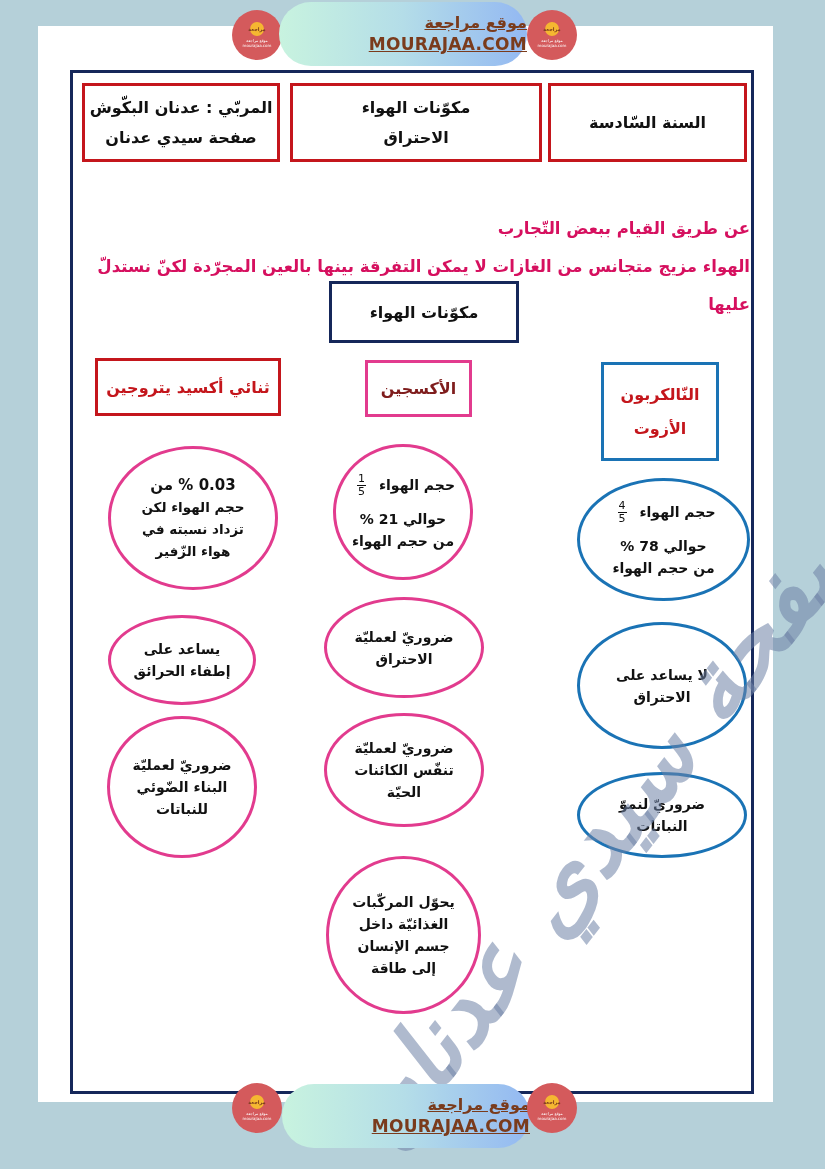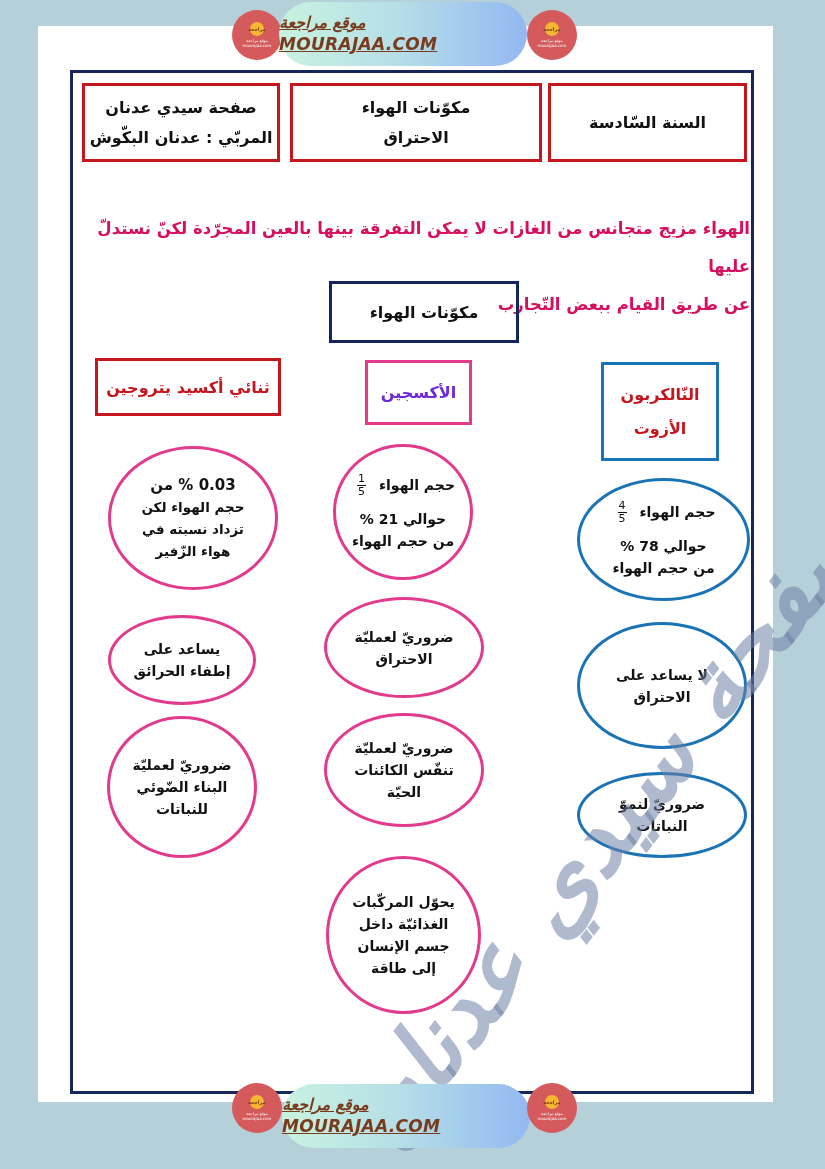--- a/index.html
+++ b/index.html
@@ -1,19 +1,19 @@
 <!DOCTYPE html>
 <html><head>
 <meta charset="utf-8">
 <style>
   html,body{margin:0;padding:0;}
   body{width:825px;height:1169px;background:#b5d0d9;position:relative;overflow:hidden;font-family:"DejaVu Sans","Liberation Sans",sans-serif;}
   .page{position:absolute;left:38px;top:26px;width:735px;height:1076px;background:#ffffff;}
   .frame{position:absolute;left:70px;top:70px;width:684px;height:1024px;border:3px solid #15275a;box-sizing:border-box;}
-  .banner{position:absolute;left:279px;width:248px;height:64px;border-radius:32px;background:linear-gradient(90deg,#c8f3df 0%,#b4dde8 50%,#93b8f2 100%);display:flex;flex-direction:column;align-items:flex-start;justify-content:center;font-style:italic;}
+  .banner{position:absolute;left:279px;width:248px;height:64px;border-radius:32px;background:linear-gradient(90deg,#c8f3df 0%,#b4dde8 50%,#93b8f2 100%);display:flex;flex-direction:column;align-items:flex-end;justify-content:center;}
   .banner .ar{font-family:"DejaVu Sans",sans-serif;font-weight:bold;color:#7a3b1c;font-size:16px;text-decoration:underline;line-height:20px;direction:rtl;}
   .banner .en{font-family:"DejaVu Sans",sans-serif;font-weight:bold;color:#7a3b1c;font-size:17px;text-decoration:underline;line-height:22px;letter-spacing:0.3px;}
   .logo{position:absolute;width:50px;height:50px;border-radius:50%;background:#d45a5c;display:flex;flex-direction:column;align-items:center;justify-content:center;}
   .logo .dot{width:14px;height:14px;border-radius:50%;background:#f5b731;display:flex;align-items:center;justify-content:center;font-size:5px;color:#7a3b1c;font-weight:bold;}
   .logo .txt{font-size:4px;color:#fff;line-height:5px;margin-top:2px;text-align:center;}
   .box{position:absolute;box-sizing:border-box;display:flex;flex-direction:column;align-items:center;justify-content:center;direction:rtl;font-weight:bold;text-align:center;}
   .hdr{border:3px solid #c4161c;color:#111;font-size:16px;line-height:30px;}
   .intro{position:absolute;left:80px;top:210px;width:670px;direction:rtl;text-align:right;color:#d6105f;font-weight:bold;font-size:16.5px;line-height:38px;}
   .ell{position:absolute;box-sizing:border-box;border-radius:50%;display:flex;flex-direction:column;align-items:center;justify-content:center;direction:rtl;text-align:center;font-weight:bold;font-size:14px;color:#111;line-height:22px;}
   .pink{border:3px solid #e23b8e;}
@@ -37,44 +37,44 @@
   <div class="en">MOURAJAA.COM</div>
 </div>
 <div class="logo" style="left:527px;top:10px;">
   <div class="dot">مراجعة</div>
   <div class="txt">موقع مراجعة mourajaa.com</div>
 </div>
 
 <div class="frame"></div>
 
 <div class="box hdr" style="left:82px;top:83px;width:198px;height:79px;">
+  <div>المربّي : عدنان البكّوش</div>
   <div>صفحة سيدي عدنان</div>
-  <div>المربّي : عدنان البكّوش</div>
 </div>
 <div class="box hdr" style="left:290px;top:83px;width:252px;height:79px;">
   <div>مكوّنات الهواء</div>
   <div>الاحتراق</div>
 </div>
 <div class="box hdr" style="left:548px;top:83px;width:199px;height:79px;justify-content:center;">
   <div>السنة السّادسة</div>
 </div>
 
 <div class="intro">
+  <div>عن طريق القيام ببعض التّجارب</div>
   <div>الهواء مزيج متجانس من الغازات لا يمكن التفرقة بينها بالعين المجرّدة لكنّ نستدلّ عليها</div>
-  <div>عن طريق القيام ببعض التّجارب</div>
 </div>
 
 <div class="box" style="left:329px;top:281px;width:190px;height:62px;border:3px solid #15275a;font-size:16px;color:#111;">
   <div>مكوّنات الهواء</div>
 </div>
 
 <div class="box" style="left:95px;top:358px;width:186px;height:58px;border:3px solid #c4161c;color:#c4161c;font-size:16px;">
   <div>ثنائي أكسيد يتروجين</div>
 </div>
-<div class="box" style="left:365px;top:360px;width:107px;height:65px;border:3px solid #e23b8e;color:#6d28d9;font-size:16px;">
+<div class="box" style="left:365px;top:360px;width:107px;height:57px;border:3px solid #e23b8e;color:#7f1d1d;font-size:16px;">
   <div>الأكسجين</div>
 </div>
 <div class="box" style="left:601px;top:362px;width:118px;height:99px;border:3px solid #1a73b5;color:#c4161c;font-size:16px;line-height:34px;">
   <div>النّالكربون</div>
   <div>الأزوت</div>
 </div>
 
 <div class="ell pink" style="left:108px;top:446px;width:170px;height:144px;font-size:13.5px;line-height:22px;">
   <div style="font-size:15px;">0.03 % من</div>
   <div>حجم الهواء لكن</div>

